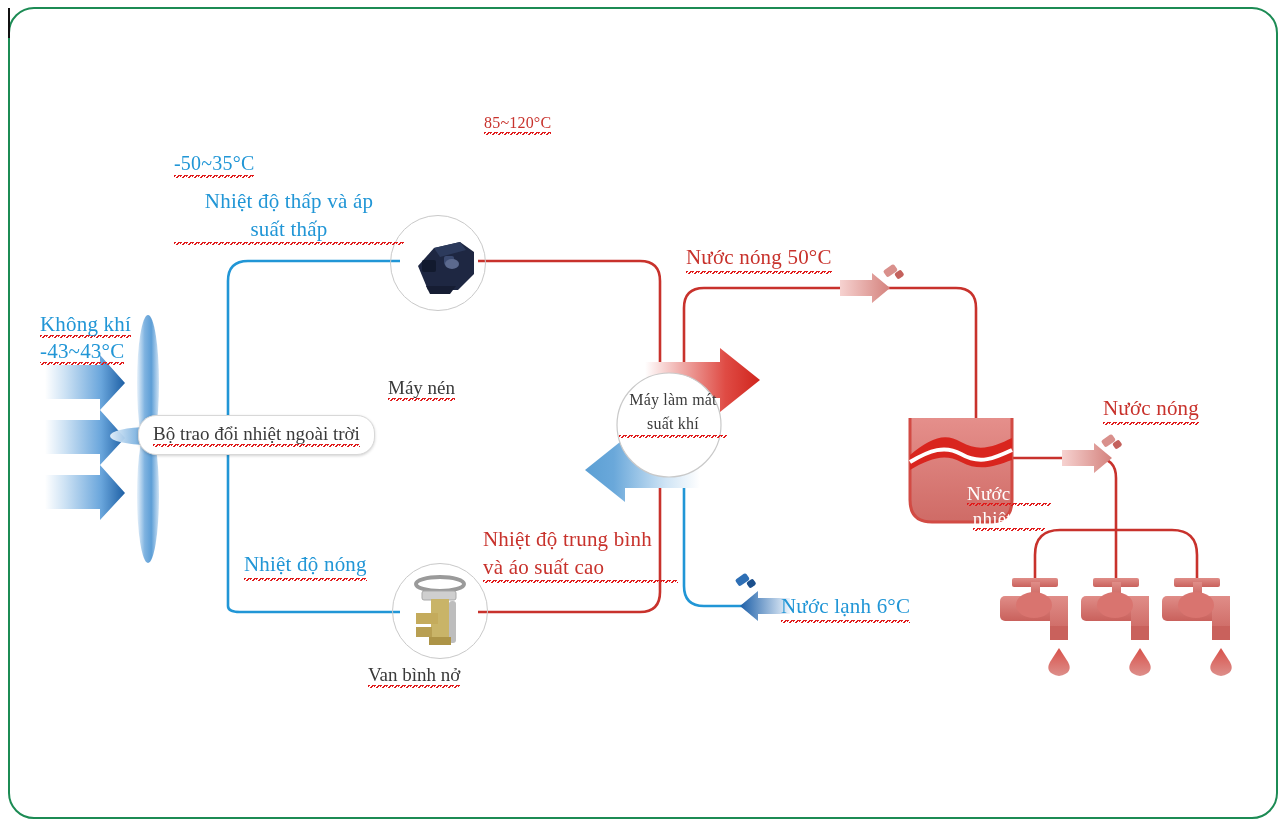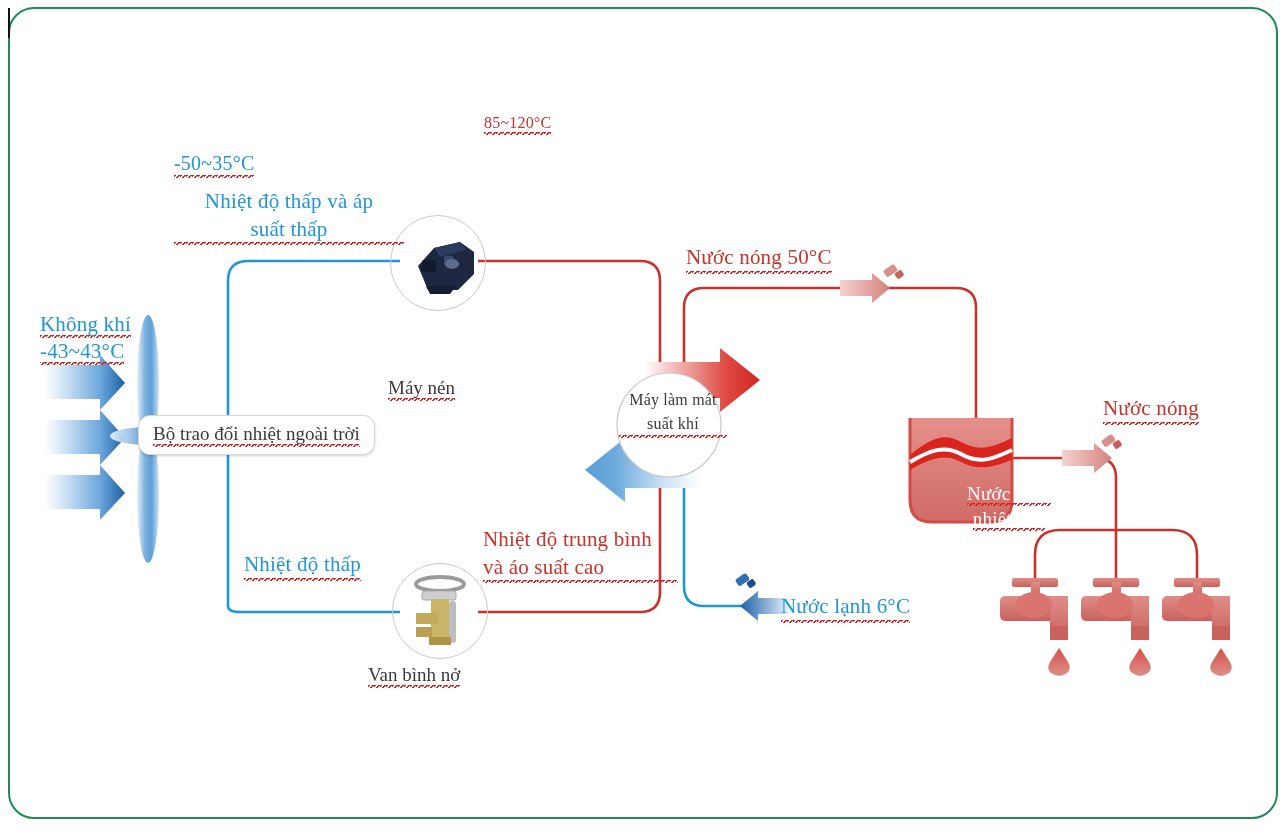--- a/index.html
+++ b/index.html
@@ -68,21 +68,21 @@
     color: #3a3a3a;
     font-size: 19px;
     white-space: nowrap;
   }
 
   
   .pill {
     position: absolute;
     background: #ffffff;
     border: 1px solid #d8d8d8;
-    border-radius: 12px;
+    border-radius: 18px;
     box-shadow: 0 1px 3px rgba(0,0,0,.18);
     display: flex; align-items: center; justify-content: center;
     color: #3a3a3a;
     font-size: 19px;
     white-space: nowrap;
     padding: 0 14px;
   }
 </style>
 </head>
 <body>
@@ -271,21 +271,21 @@
 
   <div class="lbl red-txt sq" style="left:484px;top:112px;font-size:16px;">85~120°C</div>
 
 
   <div class="lbl red-txt sq" style="left:686px;top:244px;font-size:21px;">Nước nóng 50°C</div>
 
   <div class="lbl red-txt sq" style="left:1063px;top:395px;font-size:21px;margin-left:40px;">Nước nóng</div>
 
   <div class="lbl blue-txt sq" style="left:781px;top:593px;font-size:21px;">Nước lạnh 6°C</div>
 
-  <div class="lbl blue-txt sq" style="left:244px;top:551px;font-size:21px;">Nhiệt độ thấp</div>
+  <div class="lbl blue-txt sq" style="left:244px;top:551px;font-size:21px;">Nhiệt độ nóng</div>
 
   <div class="lbl red-txt sq" style="left:483px;top:526px;font-size:21px;width:195px;">Nhiệt độ trung bình
 và áo suất cao</div>
 
   <div class="comp-caption sq" style="left:388px;top:338px;margin-top:39px;">Máy nén</div>
 
   <div class="comp-caption sq" style="left:368px;top:664px;">Van bình nở</div>
 
   <div class="lbl dark-txt sq" style="left:619px;top:388px;width:108px;font-size:16px;text-align:center;line-height:1.5;">Máy làm mát
 suất  khí</div>

